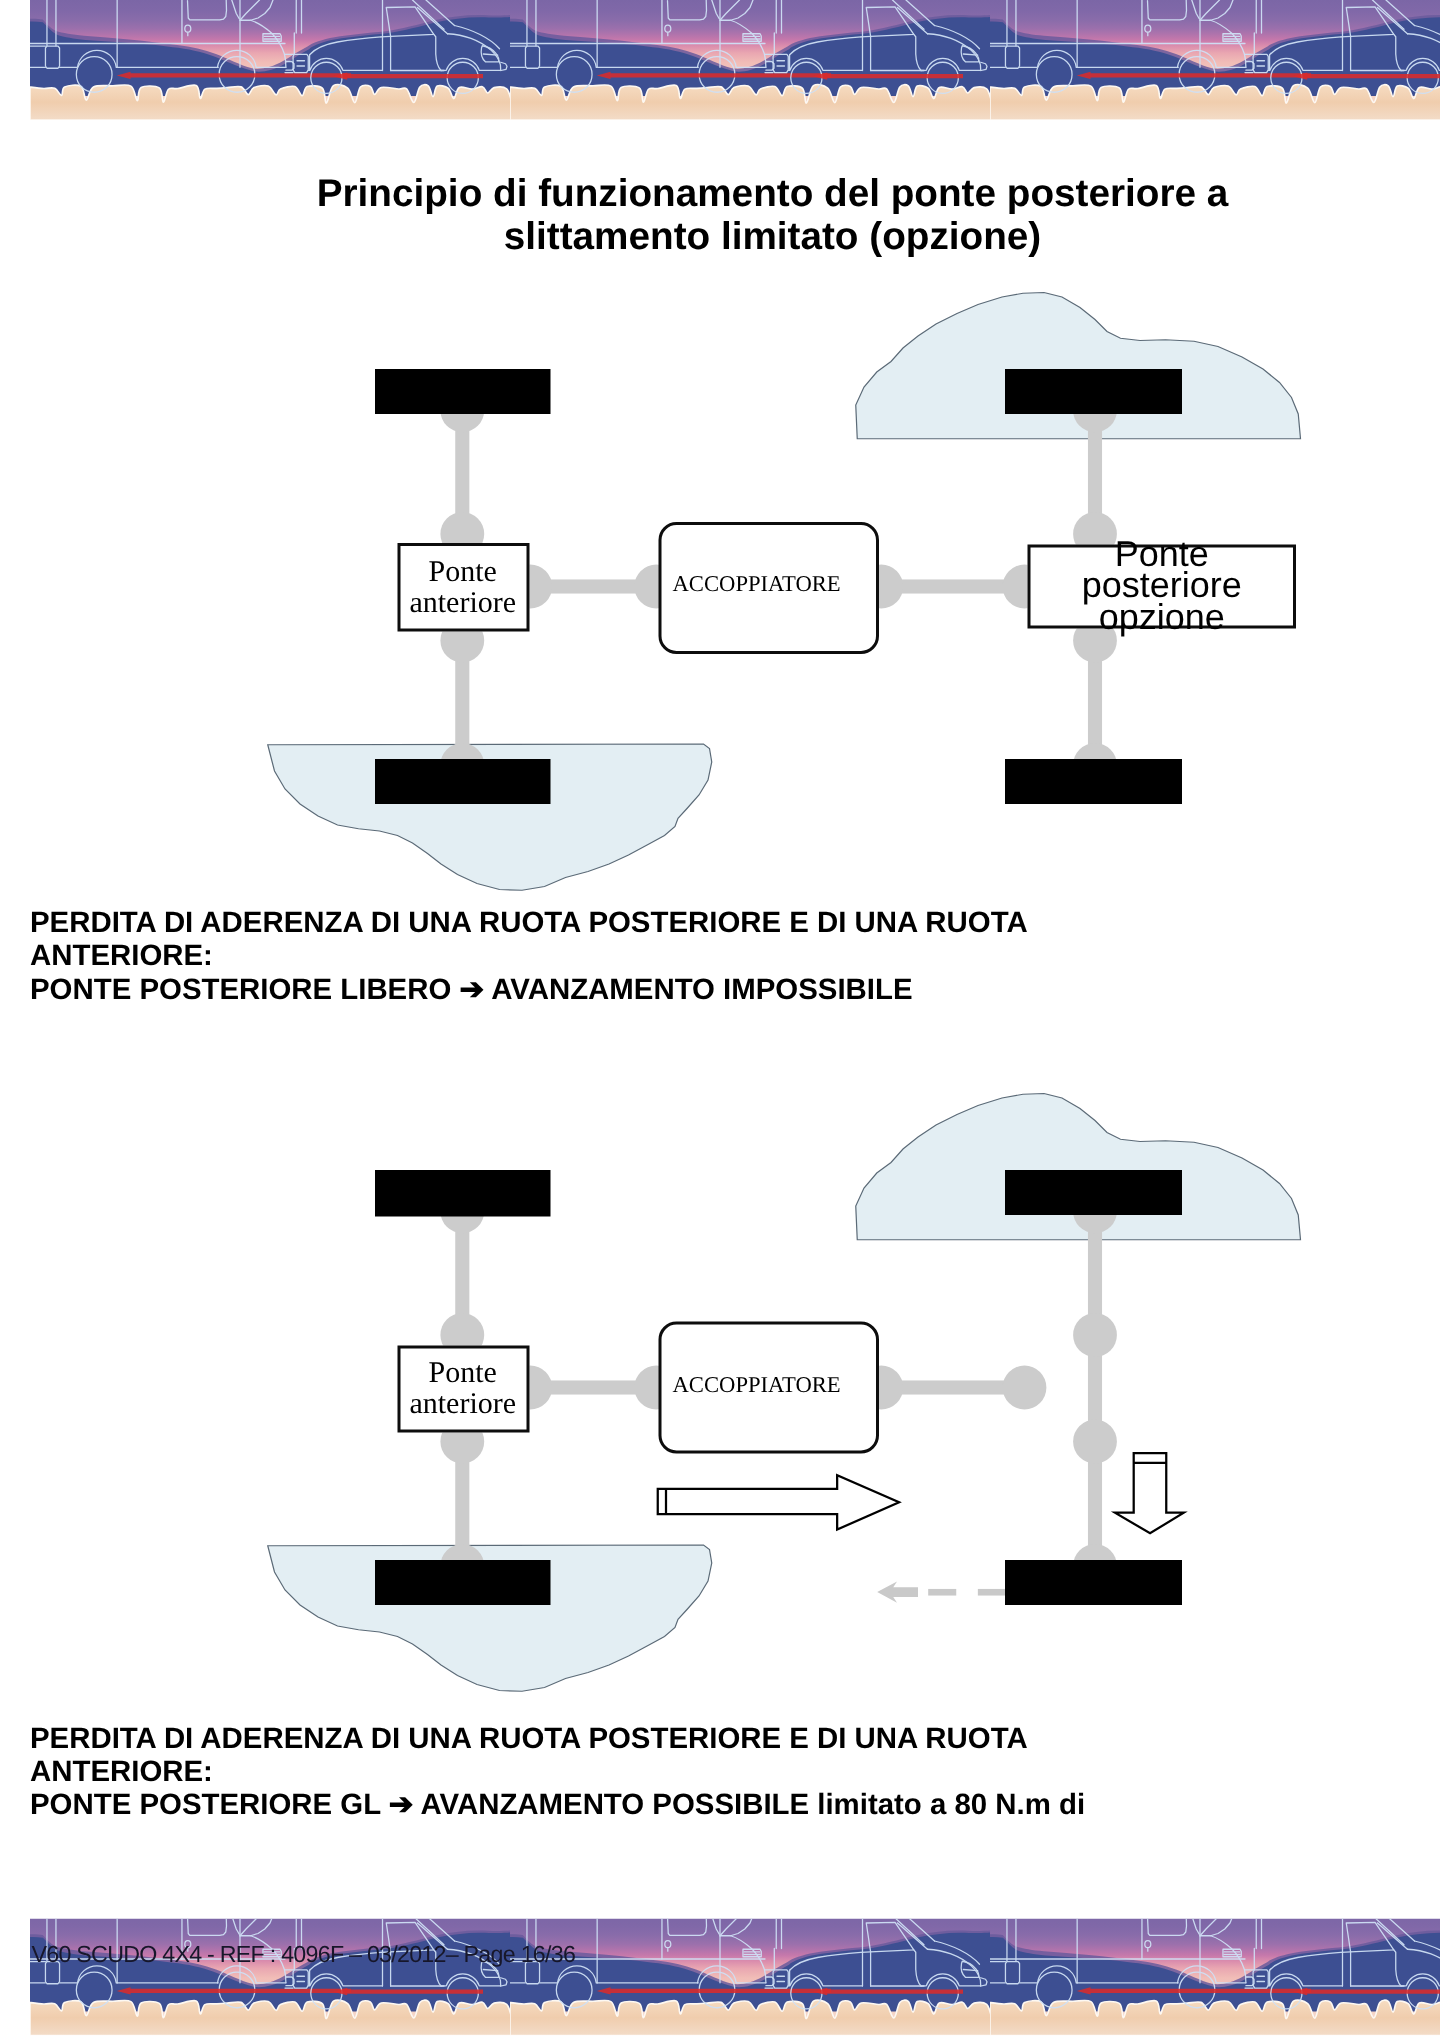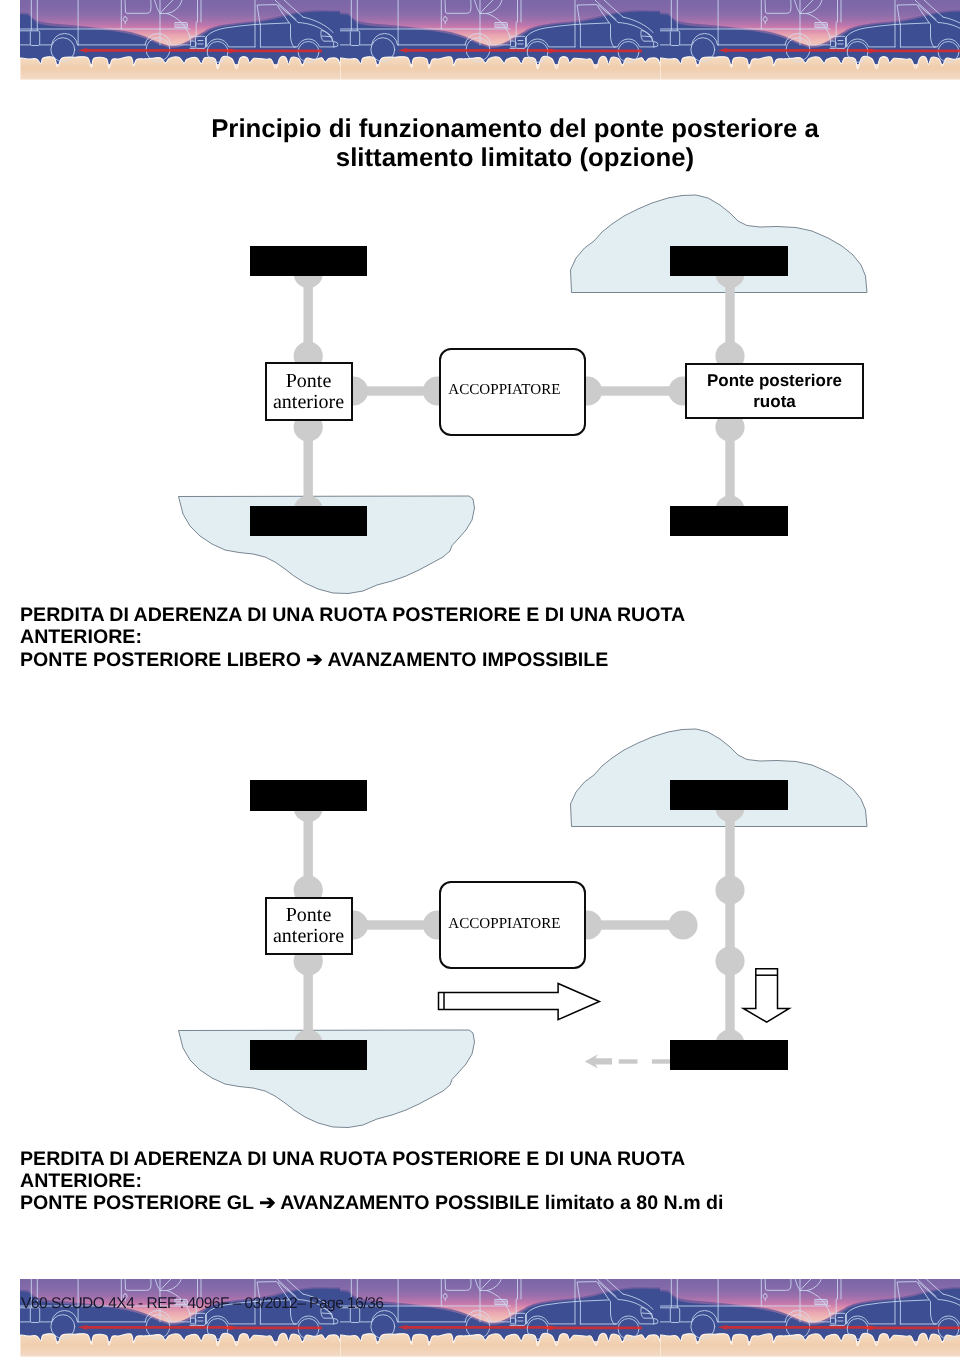--- a/index.html
+++ b/index.html
@@ -6,21 +6,21 @@
   body{width:960px;height:1357px;position:relative;overflow:hidden;font-family:"Liberation Sans",sans-serif;-webkit-font-smoothing:antialiased;text-rendering:geometricPrecision;}
   .page{position:absolute;left:0;top:0;width:960px;height:1357px;background:#fff;overflow:hidden;margin-left:20px;}
   .banner{position:absolute;left:0;width:960px;overflow:hidden;}
   #header-banner{top:0;height:80px;}
   #footer-banner{top:1279px;height:78px;}
   .title{position:absolute;left:15px;width:960px;text-align:center;font-weight:bold;font-size:25.8px;line-height:29px;color:#000;}
   .caption{position:absolute;left:0;width:960px;text-align:left;font-weight:bold;font-size:19.6px;line-height:22.4px;color:#000;}
   .diag{position:absolute;left:0;}
   .box{position:absolute;background:#fff;border:2px solid #0d0d0d;box-sizing:border-box;display:flex;align-items:center;justify-content:center;text-align:center;color:#000;}
   .box-serif{font-family:"Liberation Serif",serif;font-size:20px;line-height:20.5px;}
-  .box-sans{font-family:"Liberation Sans",sans-serif;font-weight:bold;font-size:17px;line-height:21px;}
+  .box-sans{font-family:"Liberation Sans",sans-serif;font-weight:normal;font-size:24px;line-height:21px;}
   .footer-text{position:absolute;width:960px;font-size:15.5px;letter-spacing:-0.5px;color:#17172a;}
 </style>
 </head>
 <body>
 
 <div class="page">
 
   <div class="banner" id="header-banner">
     <svg width="960" height="80" viewBox="0 0 960 80">
       <use href="#banner-tile" x="0"></use>
@@ -78,21 +78,21 @@
     </div>
   </div>
 
   <div class="box box-serif" style="left:418.9px;top:347.5px;width:147px;height:88px;border-radius:12px;font-size:15.1px">
     <div style="margin-right:16px;margin-bottom:2px">ACCOPPIATORE</div>
   </div>
 
   <div class="box box-sans" style="left:665px;top:363px;width:179px;height:55.5px">
     <div>
       <div>Ponte posteriore</div>
-      <div>ruota</div>
+      <div>opzione</div>
     </div>
   </div>
 
   <div class="caption" style="top:604px">
     <div>PERDITA DI ADERENZA DI UNA RUOTA POSTERIORE E DI UNA RUOTA</div>
     <div>ANTERIORE:</div>
     <div>
       <span>PONTE POSTERIORE LIBERO</span>
       <span>➔</span>
       <span>AVANZAMENTO IMPOSSIBILE</span>

